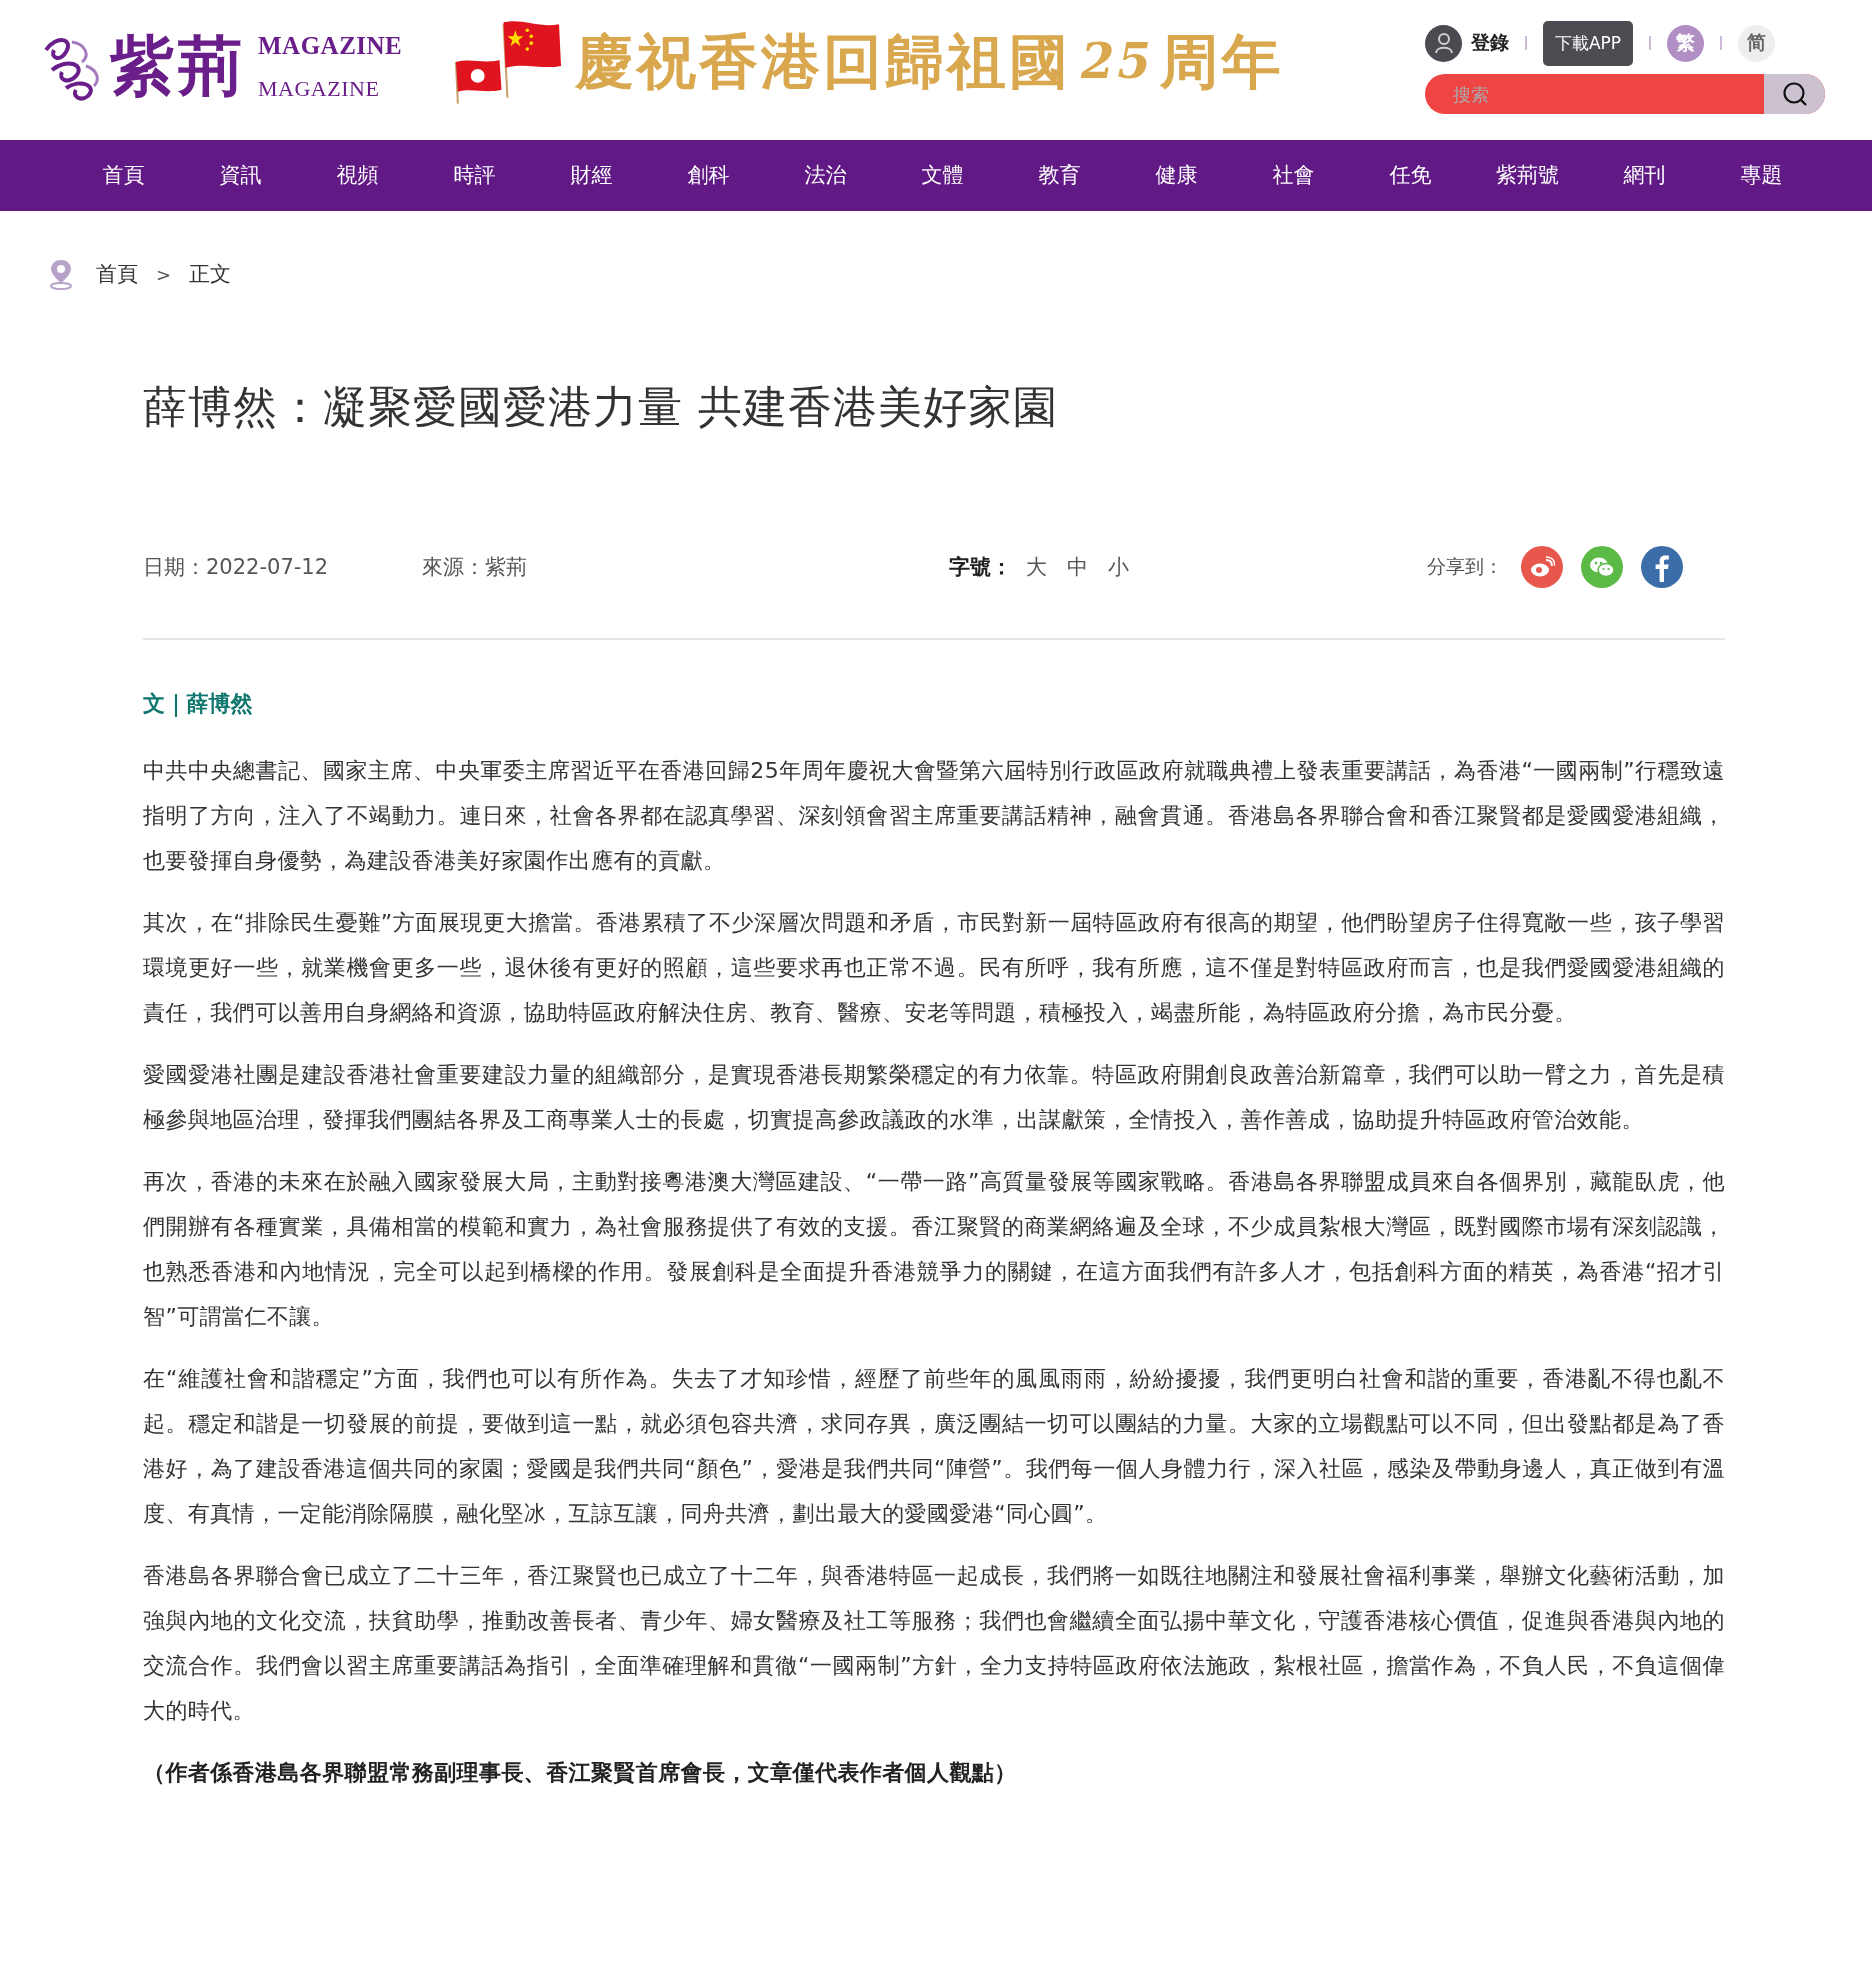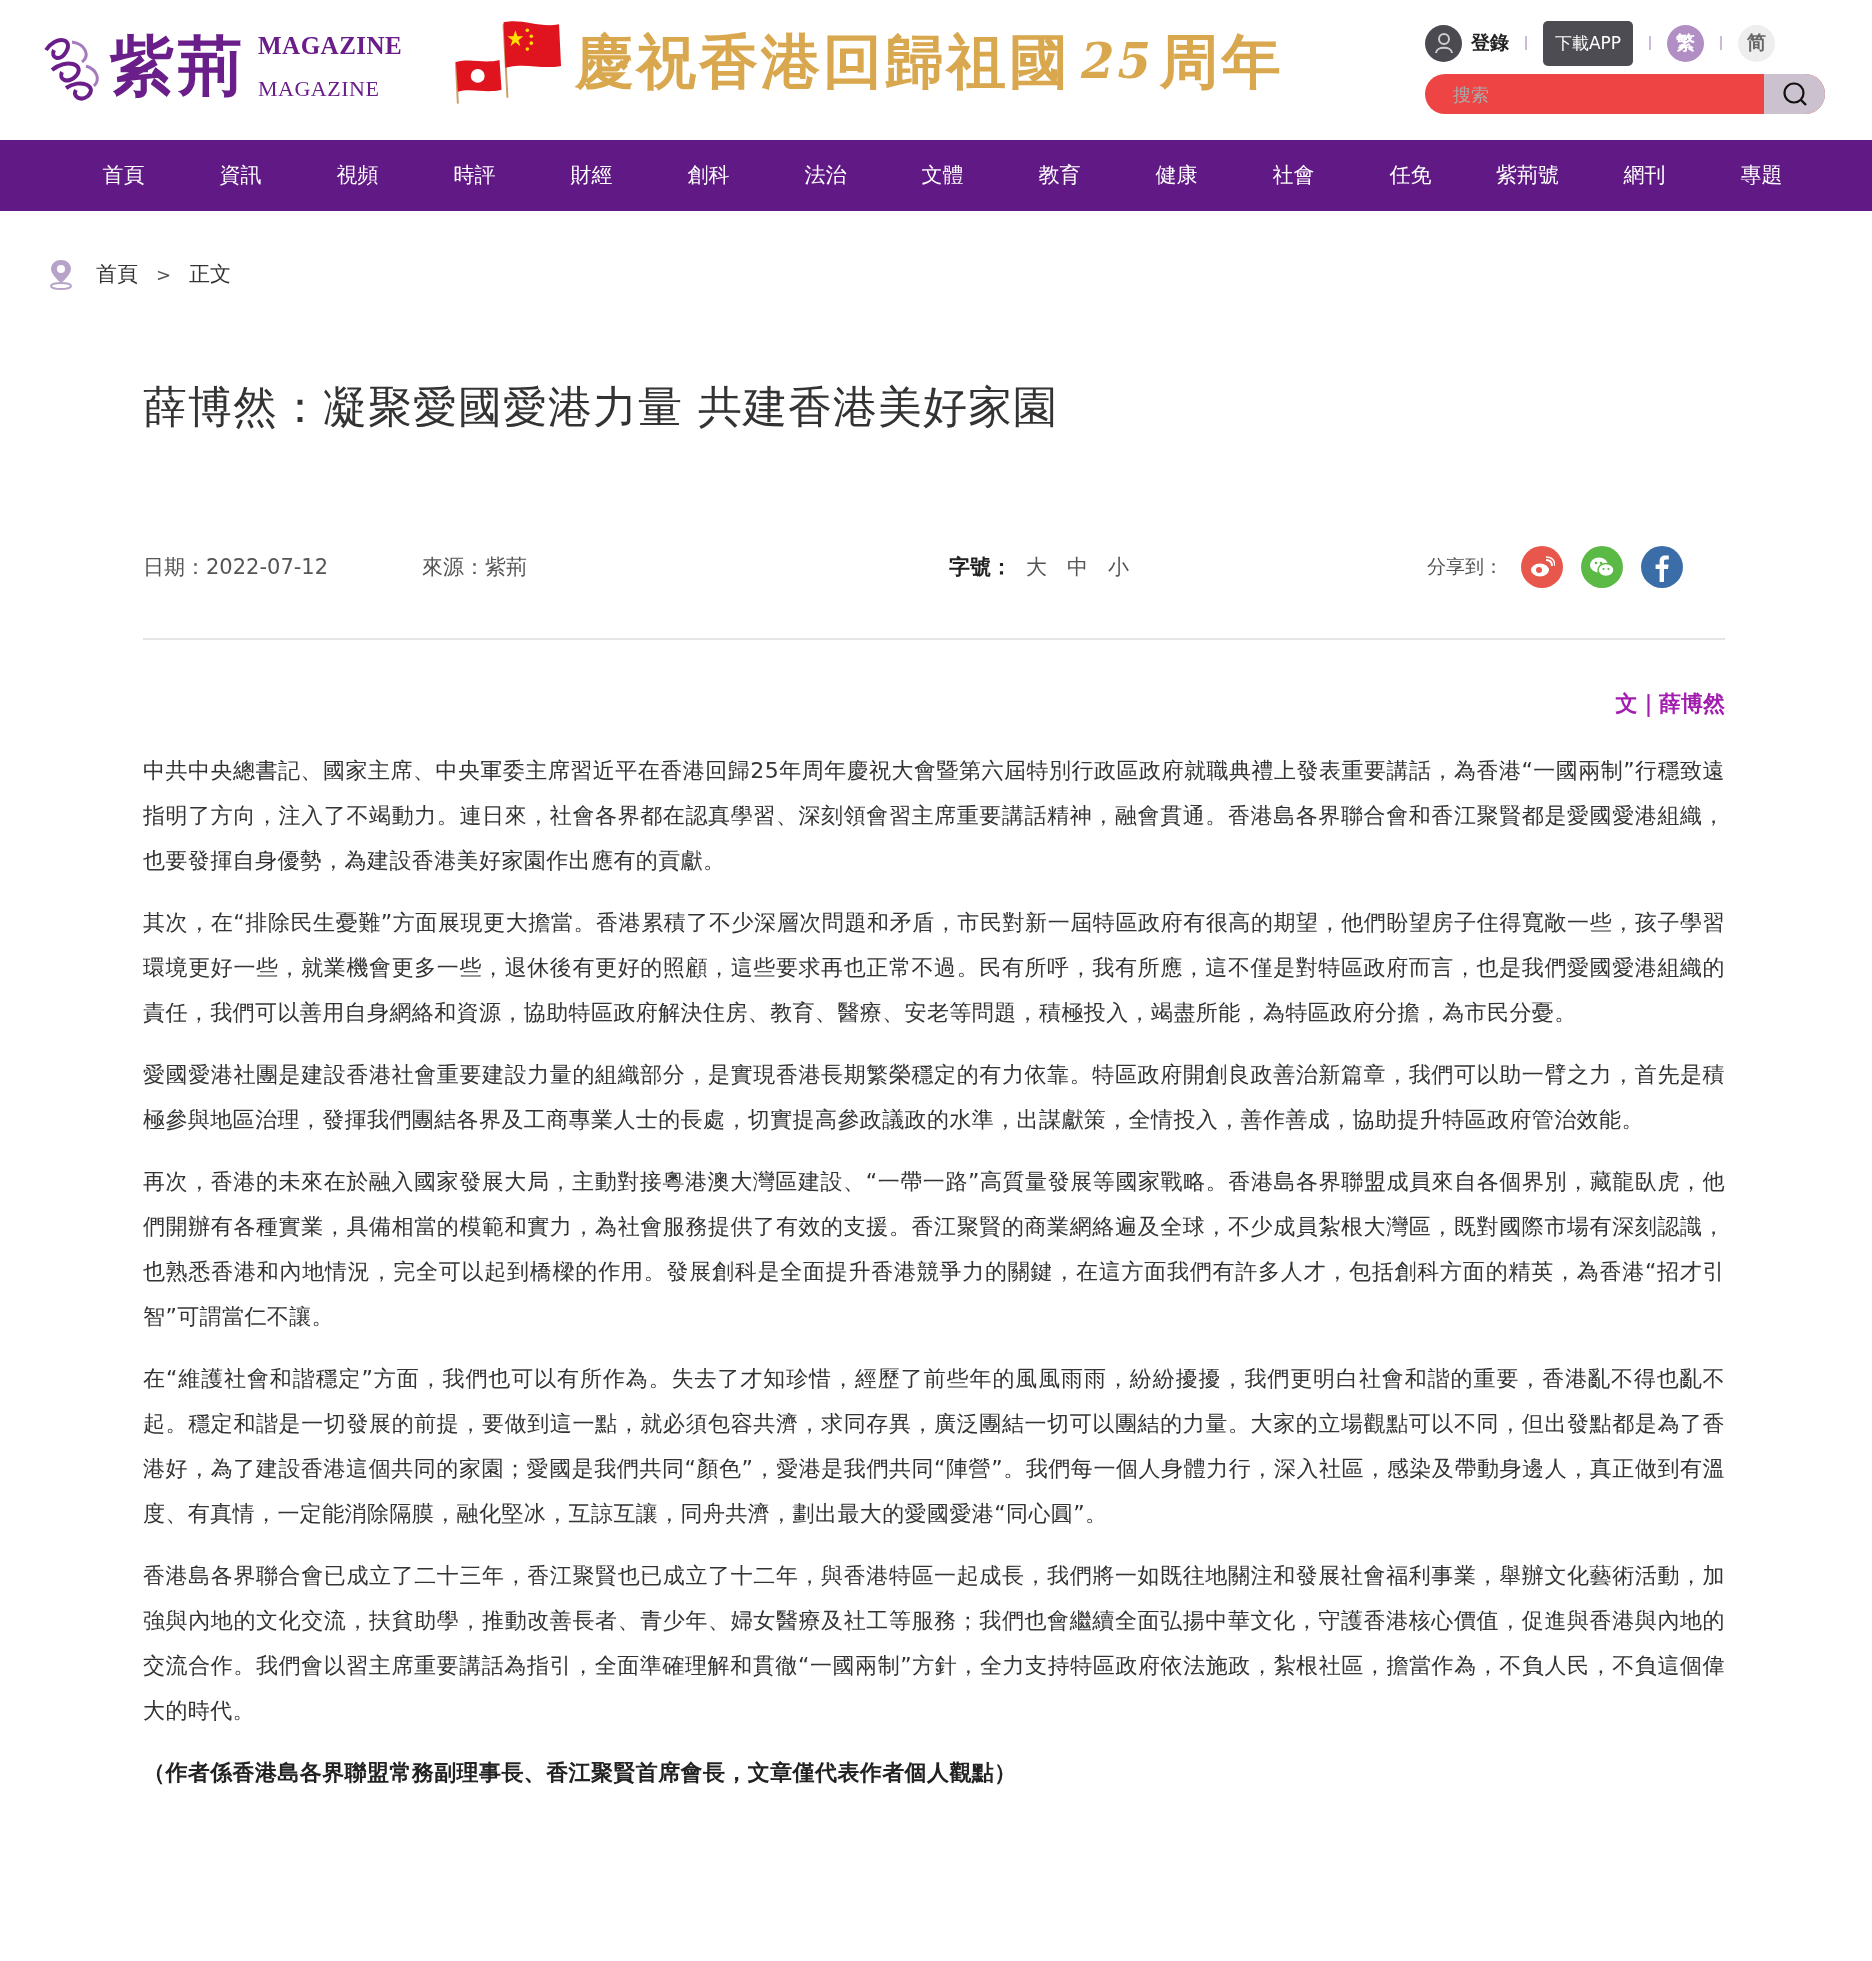--- a/index.html
+++ b/index.html
@@ -52,21 +52,21 @@
   .meta .date { position: absolute; left: 0; }
   .meta .source { position: absolute; left: 279px; }
   .meta .fontsize { position: absolute; left: 806px; display: flex; align-items: center; }
   .meta .fontsize .lbl { color: #222; margin-right: 4px; font-weight: bold; }
   .meta .fontsize span.opt { margin: 0 10px; color: #555; cursor: pointer; }
   .meta .share { position: absolute; left: 1284px; display: flex; align-items: center; font-size: 19px; color: #555; }
   .share .ico { width: 42px; height: 42px; border-radius: 50%; margin-left: 18px; display: flex; align-items: center; justify-content: center; cursor: pointer; }
   .divider { position: absolute; left: 0; top: 260px; width: 1582px; height: 2px; background: #e5e5e5; }
 
   .body { position: absolute; left: 0; top: 315px; width: 1582px; }
-  .byline { font-size: 22px; font-weight: bold; color: #a21caf; line-height: 1; margin-bottom: 33px; text-align: right; }
+  .byline { font-size: 22px; font-weight: bold; color: #0f766e; line-height: 1; margin-bottom: 33px; }
   .body p { font-size: 22px; line-height: 45px; color: #333; text-align: justify; margin-bottom: 17px; letter-spacing: 0.4px; }
   .body p.note { font-weight: bold; color: #222; margin-top: 4px; }
 </style>
 </head>
 <body>
 
 <div class="header">
   <div class="logo">
     <svg class="logo-flower" viewBox="0 0 70 72">
       <path d="M10 20 C 20 5, 38 8, 30 22 C 24 32, 14 28, 18 20" fill="none" stroke="#6a1e8a" stroke-width="4"></path>

